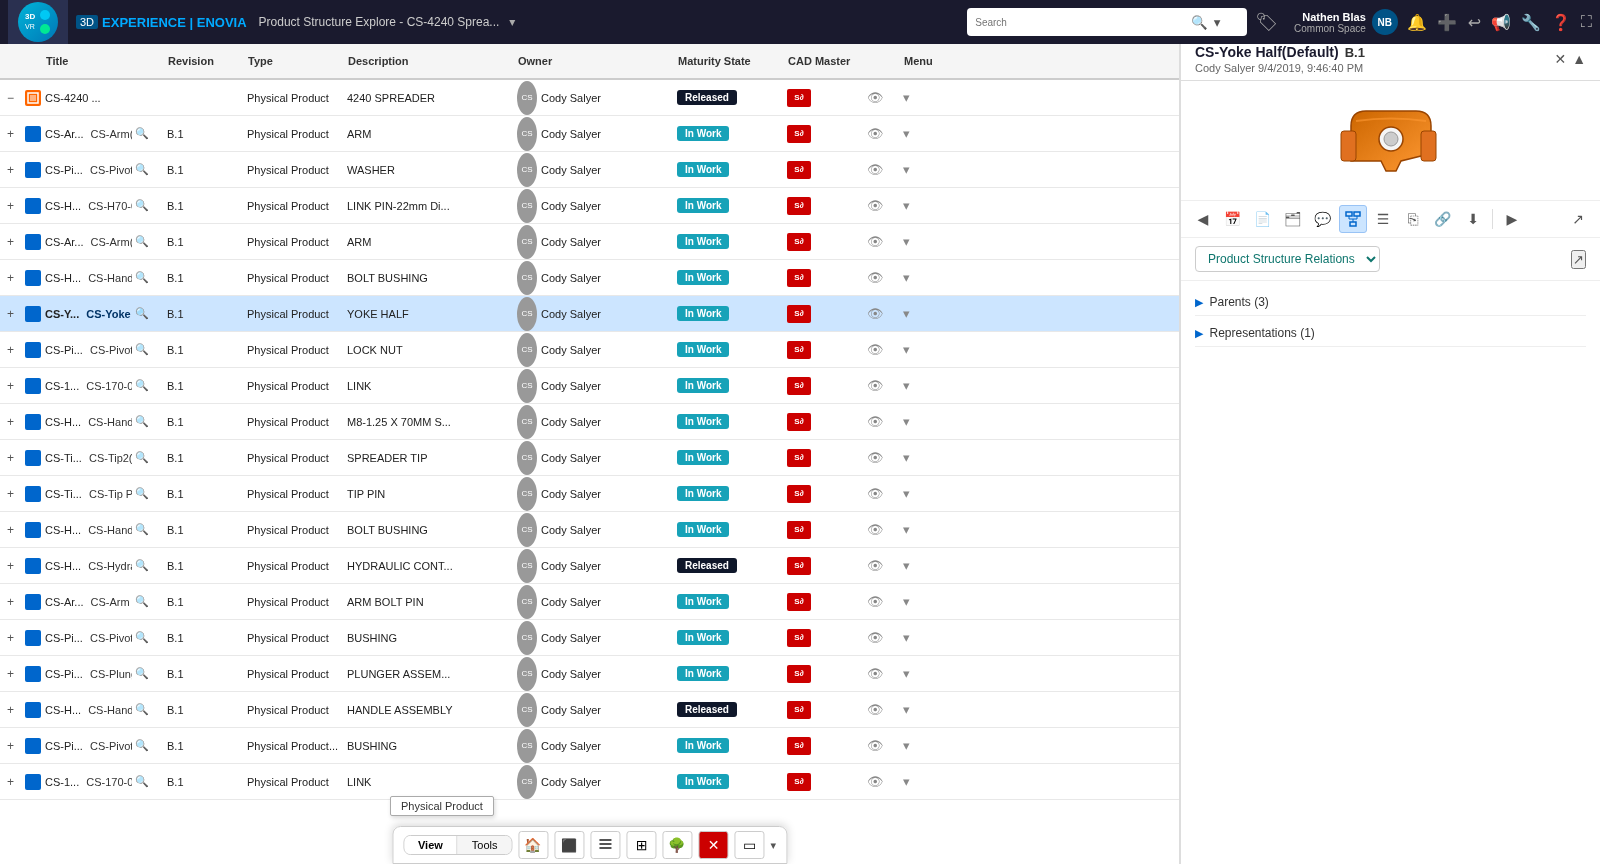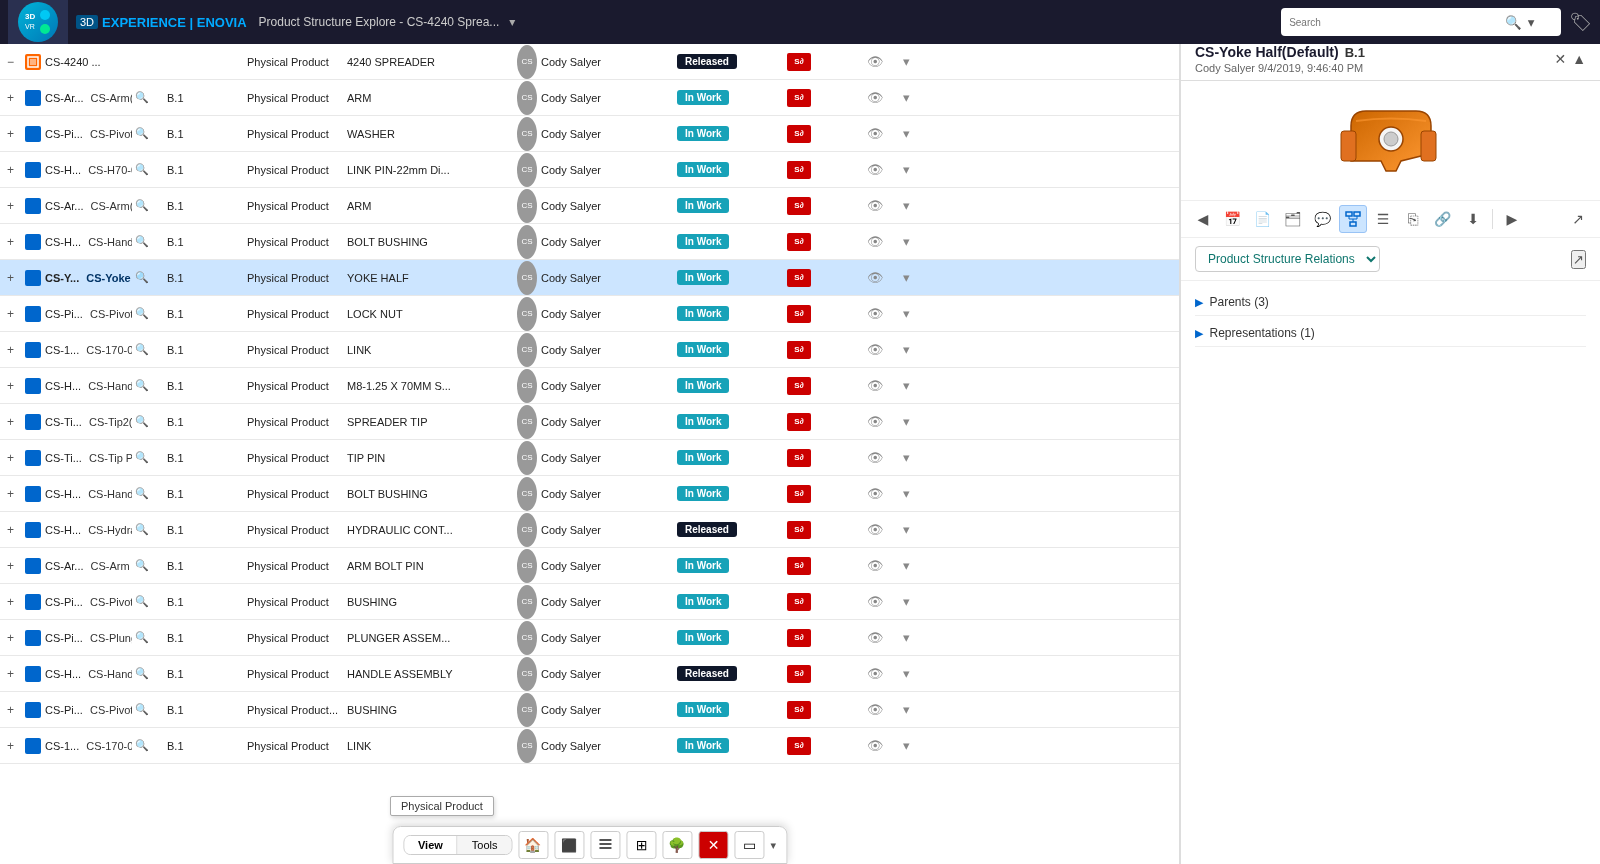--- a/index.html
+++ b/index.html
@@ -106,26 +106,58 @@
   <span class="topbar-title">Product Structure Explore - CS-4240 Sprea...</span>
   <span class="topbar-dropdown">▾</span>
 
   <div class="topbar-search">
     <input type="text" placeholder="Search" style="">
     <button class="search-icon-btn">🔍</button>
     <button class="search-icon-btn">▾</button>
   </div>
   <button class="topbar-tag-btn">🏷</button>
 
+  <div class="topbar-right">
+    <div class="topbar-user">
+      <div style="text-align:right">
+        <div style="font-size:11px;color:#fff;font-weight:600;">Nathen Blas</div>
+        <div style="font-size:10px;color:#aaa;">Common Space</div>
+      </div>
+      <div class="avatar">
+        <span>NB</span>
+      </div>
+    </div>
+    <button class="topbar-icon-btn">🔔</button>
+    <button class="topbar-icon-btn">➕</button>
+    <button class="topbar-icon-btn">↩</button>
+    <button class="topbar-icon-btn">📢</button>
+    <button class="topbar-icon-btn">🔧</button>
+    <button class="topbar-icon-btn">❓</button>
+    <button class="topbar-icon-btn">⛶</button>
+  </div>
 </div>
 
 <div class="main-layout">
 
   <div class="left-panel">
 
+    <div class="table-header">
+      <div class="th"></div>
+      <div class="th"></div>
+      <div class="th">Title</div>
+      <div class="th"></div>
+      <div class="th">Revision</div>
+      <div class="th">Type</div>
+      <div class="th">Description</div>
+      <div class="th">Owner</div>
+      <div class="th">Maturity State</div>
+      <div class="th">CAD Master</div>
+      <div class="th"></div>
+      <div class="th">Menu</div>
+    </div>
 
     <div class="table-body">
 
       <div class="table-row root">
         <div class="td row-expand">−</div>
         <div class="td">
           <div style="width:16px;height:16px;background:#ff6600;border-radius:2px;display:flex;align-items:center;justify-content:center;">
             <svg width="12" height="12" viewBox="0 0 12 12">
                 <rect x="1" y="1" width="10" height="10" fill="none" stroke="#fff" stroke-width="1.5"></rect>
                 <rect x="3" y="3" width="6" height="6" fill="#fff" opacity="0.5"></rect>

